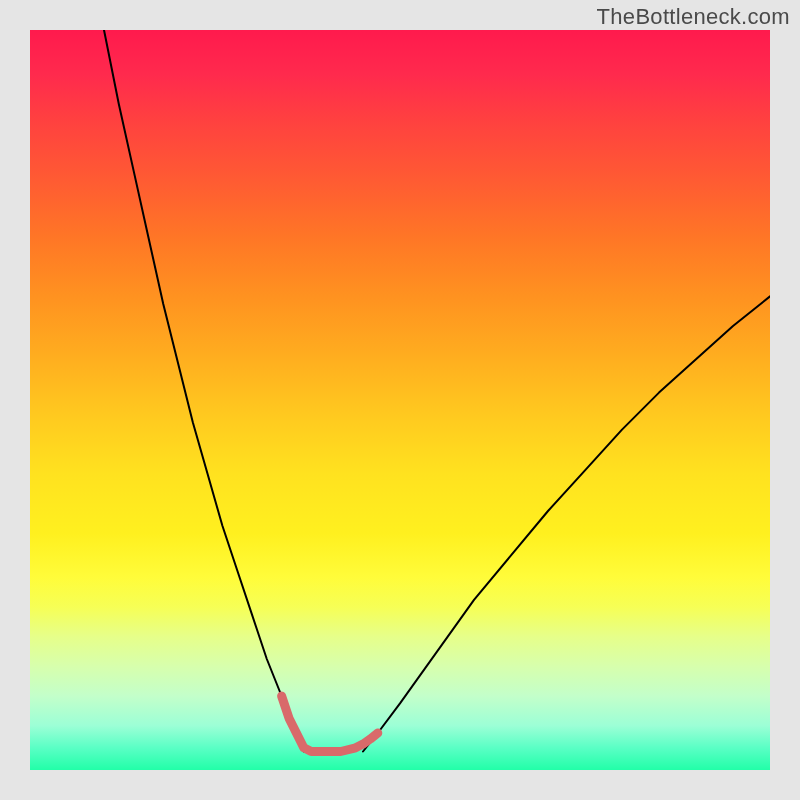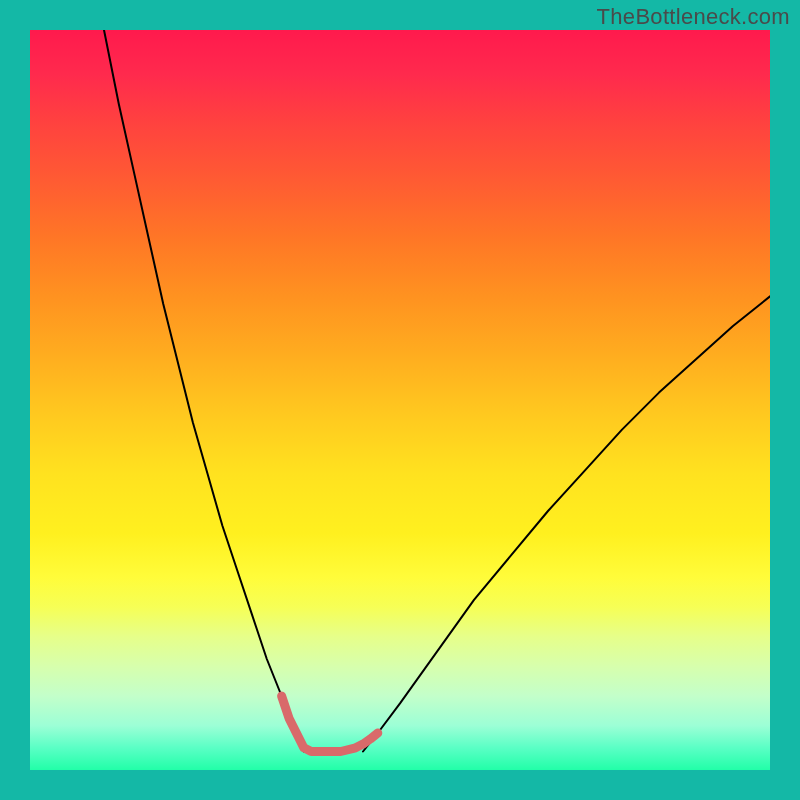--- a/index.html
+++ b/index.html
@@ -8,21 +8,21 @@
     width: 800px;
     height: 800px;
     background: #000;
     overflow: hidden;
     font-family: Arial, Helvetica, sans-serif;
   }
   .frame {
     position: relative;
     width: 800px;
     height: 800px;
-    background: #14b8a6;
+    background: #e5e5e5;
   }
   .watermark {
     position: absolute;
     top: 4px;
     right: 10px;
     color: #4a4a4a;
     font-size: 22px;
     font-weight: 500;
     letter-spacing: 0.3px;
     z-index: 5;

